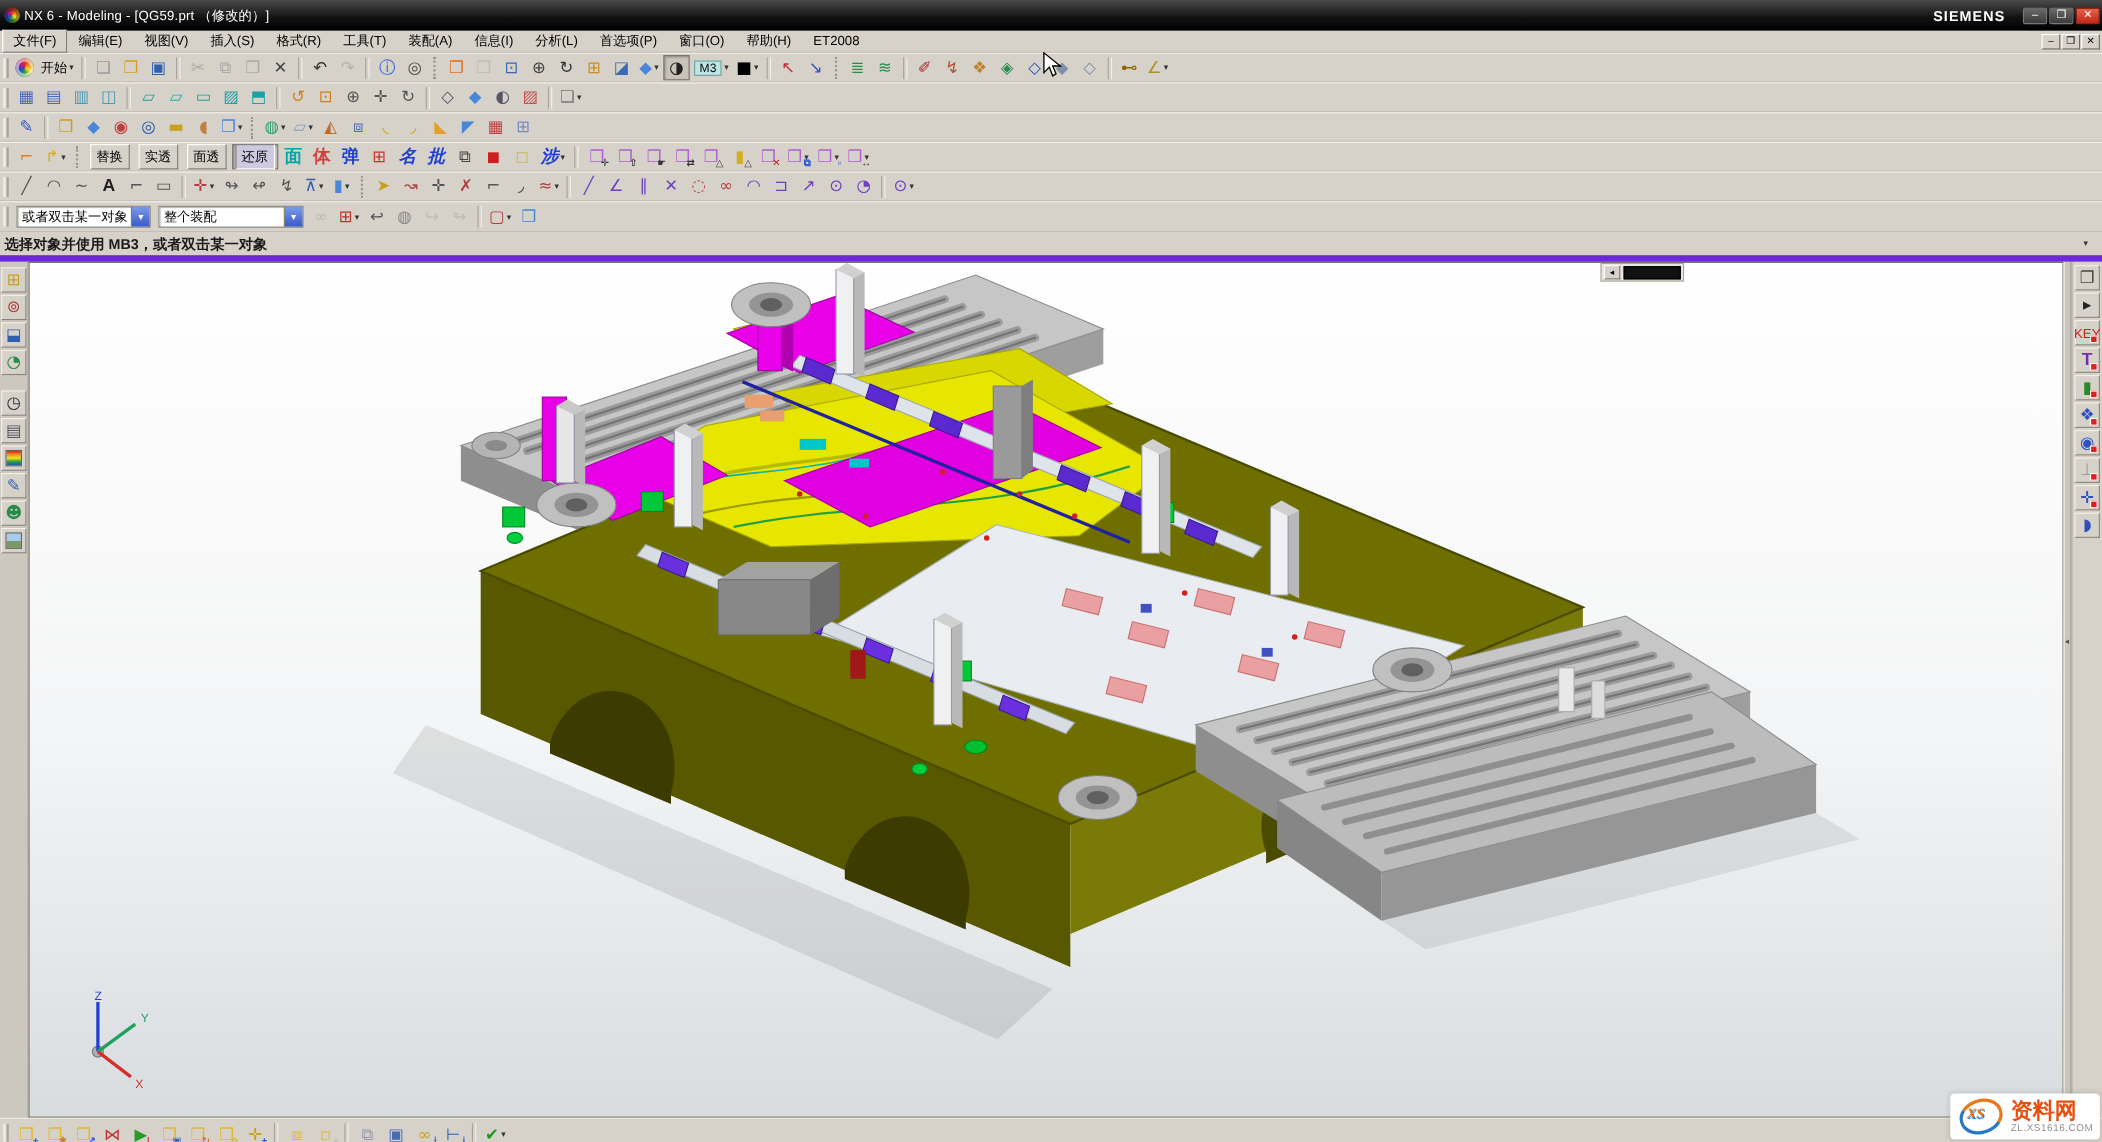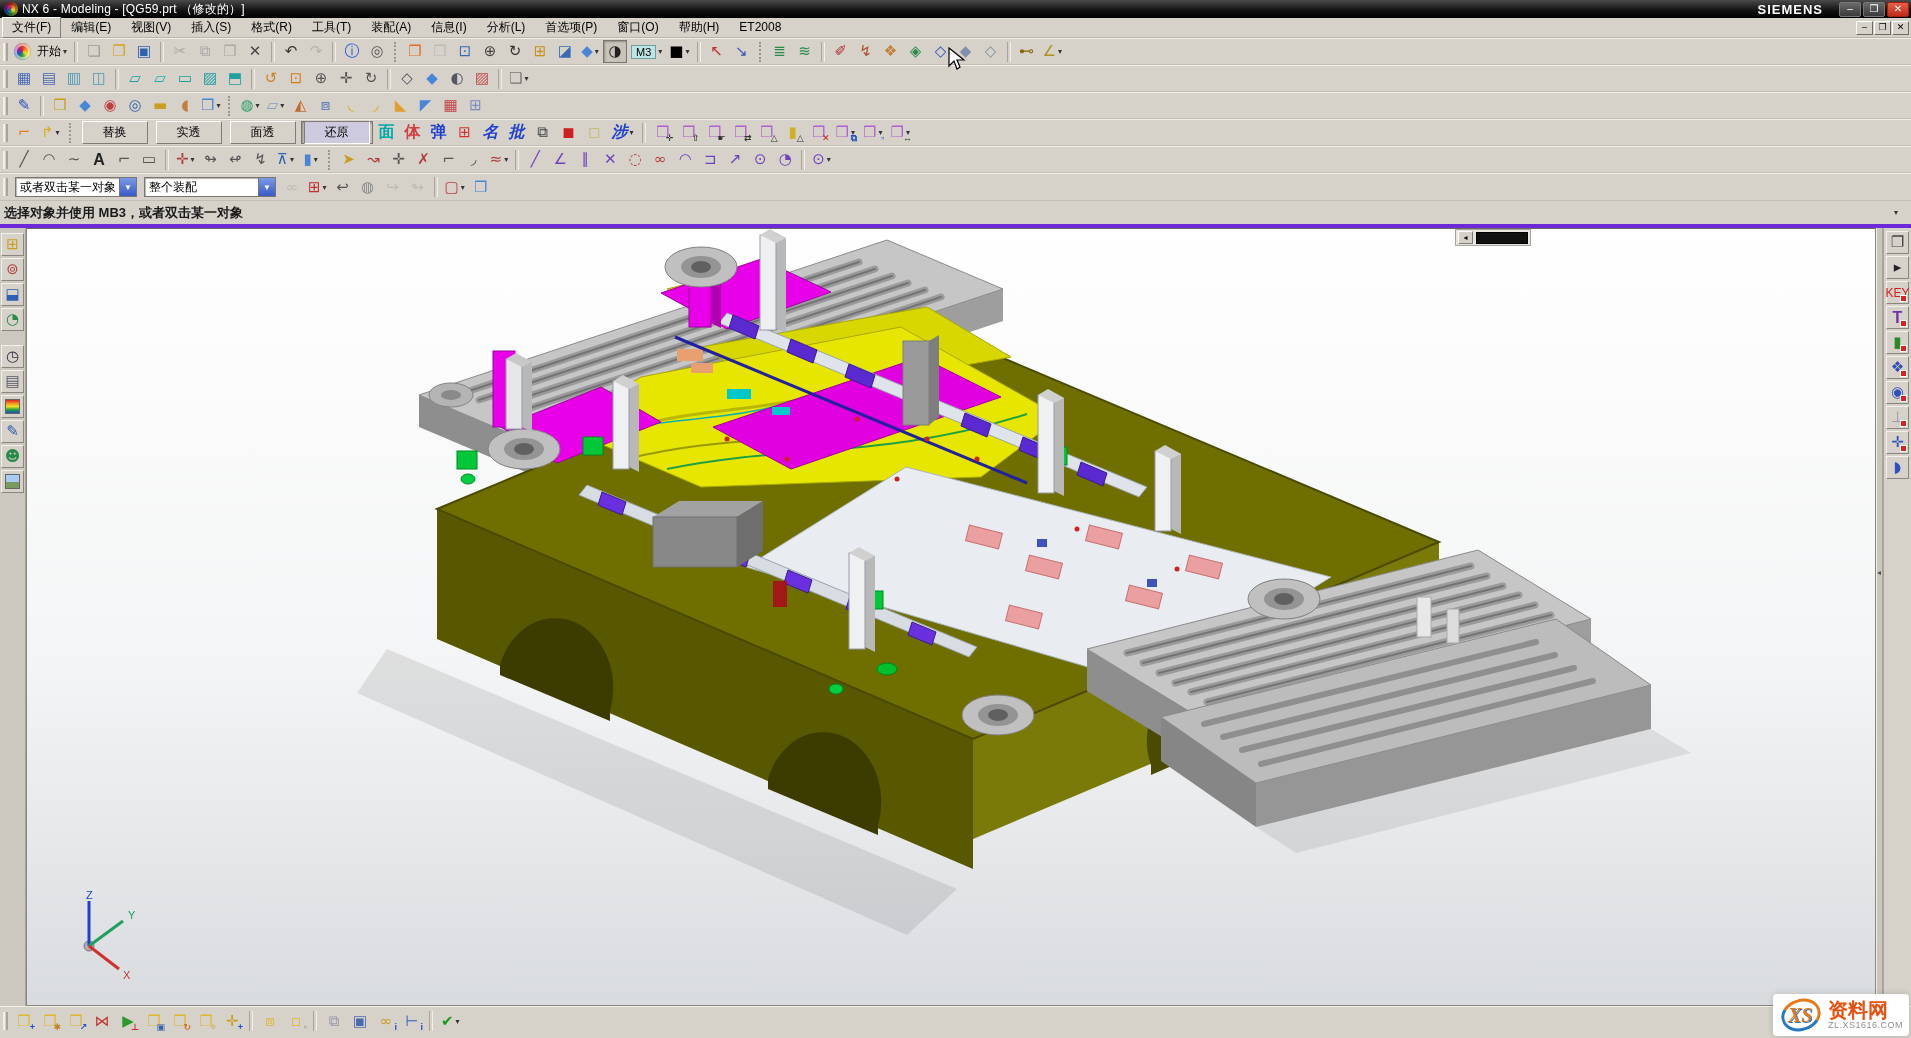--- a/index.html
+++ b/index.html
@@ -1,20 +1,20 @@
 <!DOCTYPE html>
 <html style="--chrome: #d6d2ca; --accent: #3a5ac8; --titlebar: #101010; --close: #c02818; --olive: #6f6f00; --oliveDark: #585800; --oliveSide: #7a7a08; --bed: #c6c6c6; --magenta: #e800e8; --yellow: #e6e600; --green: #00c838; --purple: #5a2ad0; --plate: #e9edf1; --salmon: #eaa0a0;"><head>
 <meta charset="utf-8">
 <style>
   html,body{margin:0;padding:0;width:1911px;height:1038px;overflow:hidden;
     font-family:"Liberation Sans","DejaVu Sans",sans-serif;font-size:12px;
     background:var(--chrome,#d6d2ca);-webkit-font-smoothing:antialiased;}
   *{box-sizing:border-box;}
   
-  #titlebar{height:18px;background:linear-gradient(#4a4a4a,#101010 60%,#000);
+  #titlebar{height:28px;background:linear-gradient(#4a4a4a,#101010 60%,#000);
     display:flex;align-items:center;color:#fff;padding:0 2px;}
   #titlebar .ticon{width:14px;height:14px;border-radius:50%;margin:0 4px 0 2px;
     background:conic-gradient(#e03020,#f09020,#f0e020,#30a040,#2050c0,#a020a0,#e03020);
     box-shadow:inset 0 0 0 3px rgba(0,0,0,.35);}
   #titlebar .ttext{flex:0 0 auto;font-size:12px;letter-spacing:.2px;}
   #titlebar .tspace{flex:1;}
   #titlebar .brand{font-weight:bold;font-size:13px;letter-spacing:1px;margin-right:14px;}
   .wbtn{width:22px;height:15px;margin-left:2px;border:1px solid #777;border-radius:2px;
     background:linear-gradient(#6a6a6a,#3a3a3a);color:#fff;font-size:10px;line-height:12px;
     display:flex;align-items:center;justify-content:center;padding:0;}
@@ -32,42 +32,42 @@
   .trow{display:flex;align-items:center;background:var(--chrome);padding:1px 2px;
     border-top:1px solid #f2efe9;border-bottom:1px solid #c2beb6;min-height:26px;}
   .grip{width:5px;height:18px;border-left:2px solid #f2efe9;border-right:2px solid #a8a49c;margin:0 4px 0 1px;}
   .tbtn{position:relative;display:inline-flex;align-items:center;justify-content:center;
     height:23px;min-width:24px;padding:0 2px;border:1px solid transparent;background:transparent;
     font-family:inherit;}
   .tbtn.pressed{border-color:#7a766e;background:#c8c4ba;box-shadow:inset 1px 1px 2px rgba(0,0,0,.28);}
   .tbtn.dis{opacity:.55;filter:grayscale(1);}
   .glyph{font-size:15px;line-height:1;font-family:"DejaVu Sans",sans-serif;}
   .lbl{font-size:12px;white-space:nowrap;}
-  .lbl.txtbtn{border:1px solid;border-color:#fff #807c74 #807c74 #fff;padding:2px 20px;background:var(--chrome);}
+  .lbl.txtbtn{border:1px solid;border-color:#fff #807c74 #807c74 #fff;padding:2px 5px;background:var(--chrome);}
   .pressed .lbl.txtbtn{border-color:#807c74 #fff #fff #807c74;background:#cdc9df;}
   .lbl.biglbl{font-size:16px;font-weight:bold;}
   .lbl.ital{font-style:italic;}
   .sub{position:absolute;right:0px;bottom:0px;font-size:9px;font-weight:bold;line-height:1;}
   .dd{font-size:8px;color:#333;margin-left:2px;}
   .sep{width:4px;height:20px;border-left:1px solid #a8a49c;border-right:1px solid #f2efe9;margin:0 3px;}
   .dsep{width:4px;height:20px;border-left:2px dotted #9a968e;margin:0 4px;}
   .gap{height:12px;width:100%;}
   .nxlogo{width:17px;height:17px;border-radius:50%;margin:0 2px;
     background:conic-gradient(#e03020,#f09020,#f0e020,#30a040,#2050c0,#a020a0,#e03020);
     box-shadow:inset 0 0 0 3px rgba(255,255,255,.55),inset 0 0 0 1px rgba(0,0,0,.3);}
   .chip .lbl{background:#bfe4e4;border:1px solid #6f9f9f;padding:0 4px;font-size:11px;}
   .combo{display:inline-flex;height:20px;background:#fff;border:1px solid #7a766e;
     box-shadow:inset 1px 1px 1px #b8b4ac;align-items:center;margin:0 3px;}
   .cval{flex:1;font-size:12px;padding:0 4px;white-space:nowrap;overflow:hidden;}
   .carrow{width:17px;height:18px;background:linear-gradient(#7a9ae8,#3a5ac8);color:#fff;font-size:8px;
     display:flex;align-items:center;justify-content:center;border-left:1px solid #7a766e;}
   
   #selbar{min-height:28px;}
   #promptbar{height:27px;background:var(--chrome);display:flex;align-items:center;
-    border-bottom:4px solid #6d28d9;padding:0 4px;position:relative;}
+    border-bottom:6px solid #6d28d9;padding:0 4px;position:relative;}
   #promptbar .ptext{font-size:13px;font-weight:bold;color:#1a1a1a;white-space:nowrap;}
   #promptbar .pspace{flex:1;}
   
   #main{position:relative;height:778px;display:flex;}
   #leftbar{width:26px;background:#ccc8c0;border-right:1px solid #a8a49c;display:flex;
     flex-direction:column;align-items:center;padding-top:4px;}
   #leftbar .tbtn,#rightbar .tbtn{width:23px;height:23px;min-width:23px;margin:1px 0;
     border:1px solid;border-color:#f4f1ea #8a867e #8a867e #f4f1ea;background:var(--chrome);}
   .gfx{display:block;width:15px;height:15px;}
   .rainbowg{background:linear-gradient(180deg,#e02020,#f09020,#f0e020,#20a040,#2050c0);border:1px solid #666;}
@@ -91,21 +91,21 @@
   #triad{position:absolute;left:32px;bottom:24px;}
   
   #cursor{position:absolute;left:948px;top:47px;z-index:60;pointer-events:none;}
   
   #watermark{position:absolute;right:2px;bottom:2px;z-index:50;background:#fff;border-radius:4px;
     display:flex;align-items:center;padding:3px 6px;box-shadow:0 0 6px rgba(0,0,0,.15);}
   #wmlogo{position:relative;width:44px;height:36px;margin-right:5px;}
   #wmlogo .oval{position:absolute;inset:2px;border:3px solid #e87818;border-left-color:#2878c8;
     border-bottom-color:#2878c8;border-radius:50%;transform:rotate(-18deg);}
   #wmlogo .xs{position:absolute;left:9px;top:7px;font-family:"Liberation Serif",serif;font-style:italic;
-    font-weight:bold;font-size:20px;color:#e87818;text-shadow:1px 1px 0 #2878c8;}
+    font-weight:bold;font-size:13px;color:#e87818;text-shadow:1px 1px 0 #2878c8;}
   #wmtext .nm{font-size:20px;font-weight:bold;color:#e85010;line-height:1;}
   #wmtext .url{font-size:9px;color:#909090;letter-spacing:.5px;}
   
   #bottombar{height:29px;background:var(--chrome);border-top:1px solid #f2efe9;display:flex;
     align-items:center;padding:0 2px;}
 </style>
 </head>
 <body>
 
 <div id="titlebar">

